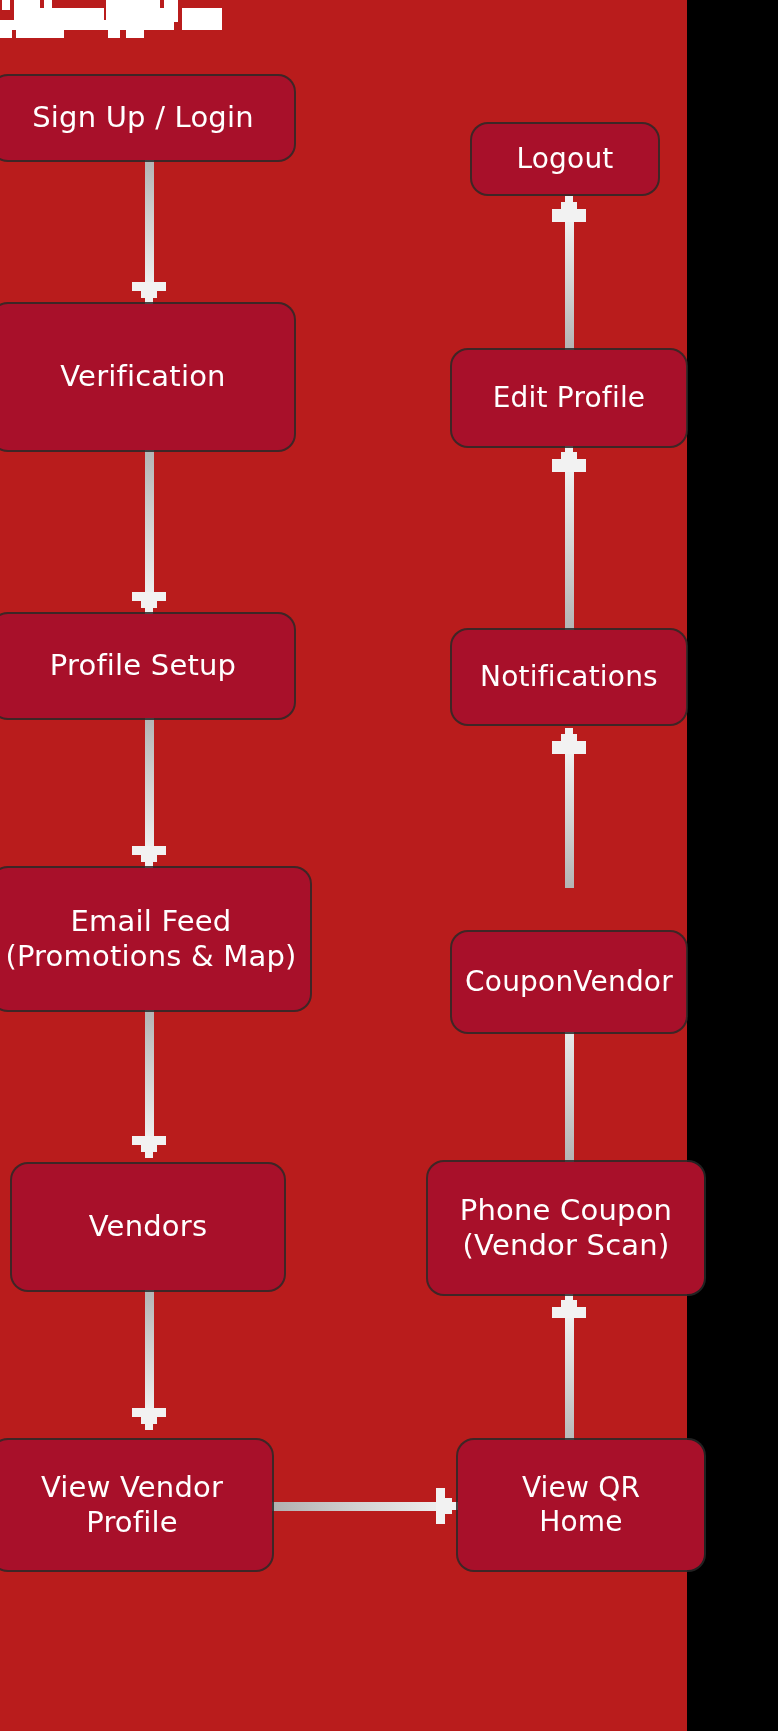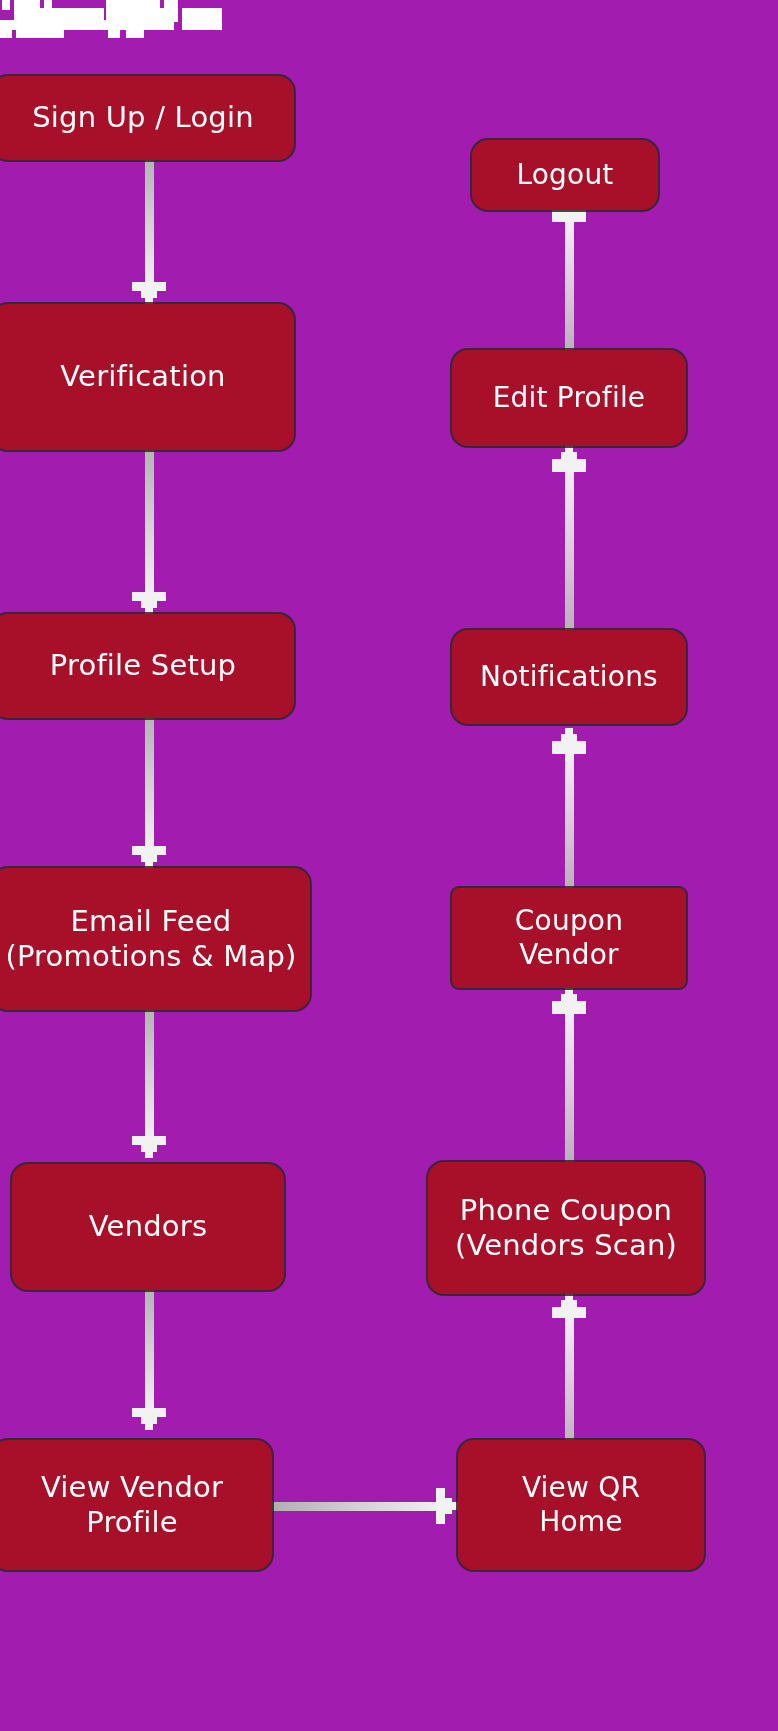--- a/index.html
+++ b/index.html
@@ -11,23 +11,23 @@
     width: 778px;
     height: 1731px;
     position: relative;
     overflow: hidden;
     font-family: "DejaVu Sans", sans-serif;
   }
 
   #canvas {
     position: absolute;
     left: 0; top: 0;
-    width: 778px;
+    width: 687px;
     height: 1731px;
-    background: #a21caf;
+    background: #b91c1c;
   }
 
   
   .watermark {
     position: absolute;
     left: 0px;
     top: 0px;
     width: 222px;
     height: 42px;
     overflow: hidden;
@@ -224,35 +224,35 @@
       <span>Profile</span>
     </div>
 
     <div class="node fs-md" style="left:458px; top:1440px; width:246px; height:130px; flex-direction:column;">
       <span>View QR</span>
       <span>Home</span>
     </div>
 
     <div class="node fs-lg" style="left:428px; top:1162px; width:276px; height:132px; flex-direction:column;">
       <span>Phone Coupon</span>
-      <span>(Vendors Scan)</span>
-    </div>
-
-    <div class="node fs-md" style="left:452px; top:888px; width:234px; height:100px; flex-direction:column;border-radius:7px;">
+      <span>(Vendor Scan)</span>
+    </div>
+
+    <div class="node fs-md" style="left:452px; top:932px; width:234px; height:100px; flex-direction:row;">
       <span>Coupon</span>
       <span>Vendor</span>
     </div>
 
     <div class="node fs-md" style="left:452px; top:350px; width:234px; height:96px;">
       <span>Edit Profile</span>
     </div>
 
     <div class="node fs-md" style="left:452px; top:630px; width:234px; height:94px;">
       <span>Notifications</span>
     </div>
 
-    <div class="node fs-md" style="left:472px; top:140px; width:186px; height:70px;">
+    <div class="node fs-md" style="left:472px; top:124px; width:186px; height:70px;">
       <span>Logout</span>
     </div>
 
   </div>
 
 </div>
 
 </body></html>

